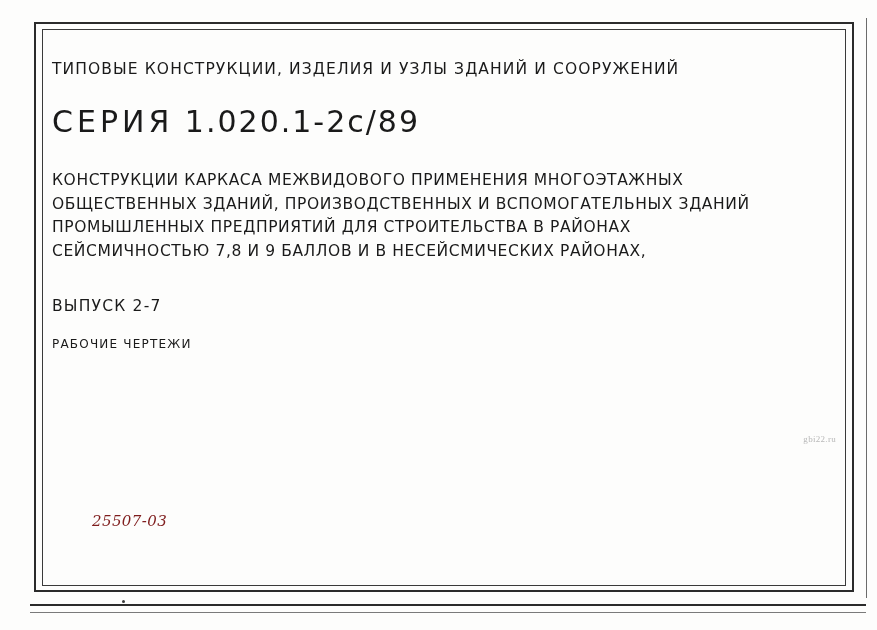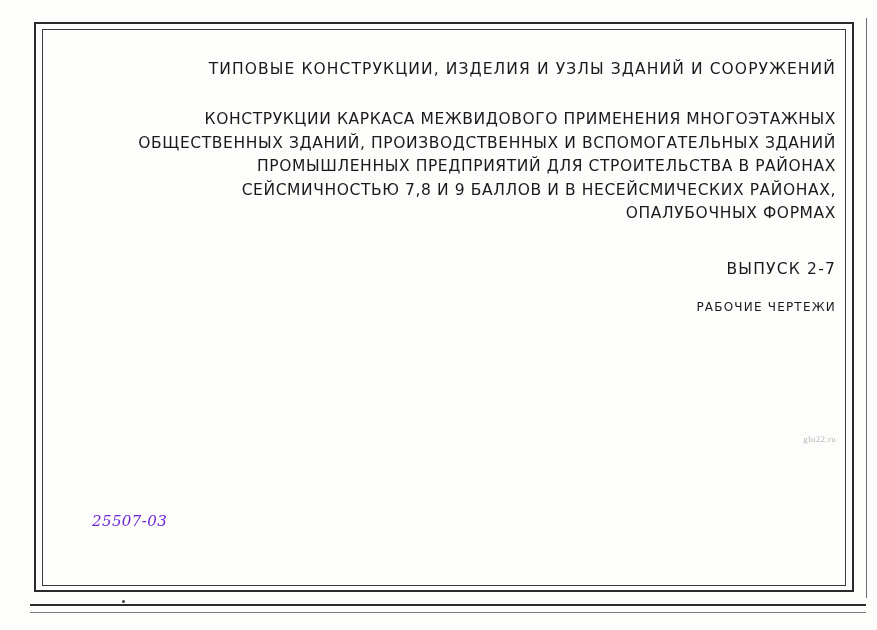--- a/index.html
+++ b/index.html
@@ -81,21 +81,21 @@
     border-radius: 50%;
   }
 
   
   .content {
     position: absolute;
     left: 52px;
     top: 40px;
     width: 784px;
     height: 535px;
-    text-align: right;
+    text-align: left;
   }
 
   .line {
     font-family: "DejaVu Sans", sans-serif;
     letter-spacing: 0.6px;
     white-space: nowrap;
   }
 
   .subtitle-top {
     font-size: 15.5px;
@@ -138,21 +138,21 @@
 
   
   .archive-number {
     position: absolute;
     left: 92px;
     top: 512px;
     font-family: "DejaVu Serif", serif;
     font-style: italic;
     font-size: 15px;
     letter-spacing: 0.4px;
-    color: #6d28d9;
+    color: #7f1d1d;
   }
 
   
   .watermark {
     position: absolute;
     left: 836px;
     top: 434px;
     font-family: Liberation Serif, serif;
     font-size: 9px;
     color: #b8b8b8;
@@ -170,27 +170,30 @@
   <div class="frame-inner"></div>
   <div class="edge-line"></div>
   <div class="bottom-line-1"></div>
   <div class="bottom-line-2"></div>
   <div class="bottom-dot"></div>
 
   <div class="content">
 
     <div class="line subtitle-top">ТИПОВЫЕ КОНСТРУКЦИИ, ИЗДЕЛИЯ И УЗЛЫ ЗДАНИЙ И СООРУЖЕНИЙ</div>
 
+    <div class="series">
+      <span class="ser-word">СЕРИЯ</span>
+      <span>1.020.1-2с/89</span>
+    </div>
 
     <div class="desc">
       <span class="line">КОНСТРУКЦИИ КАРКАСА МЕЖВИДОВОГО ПРИМЕНЕНИЯ МНОГОЭТАЖНЫХ</span>
       <span class="line">ОБЩЕСТВЕННЫХ ЗДАНИЙ, ПРОИЗВОДСТВЕННЫХ И ВСПОМОГАТЕЛЬНЫХ ЗДАНИЙ</span>
       <span class="line">ПРОМЫШЛЕННЫХ ПРЕДПРИЯТИЙ ДЛЯ СТРОИТЕЛЬСТВА В РАЙОНАХ</span>
       <span class="line">СЕЙСМИЧНОСТЬЮ 7,8 И 9 БАЛЛОВ И В НЕСЕЙСМИЧЕСКИХ РАЙОНАХ,</span>
-      <span class="line">ОПАЛУБОЧНЫХ ФОРМАХ</span>
     </div>
 
     <div class="line issue">ВЫПУСК 2-7</div>
 
 
     <div class="line working-drawings">РАБОЧИЕ ЧЕРТЕЖИ</div>
   </div>
 
   <div class="archive-number">25507-03</div>
 

